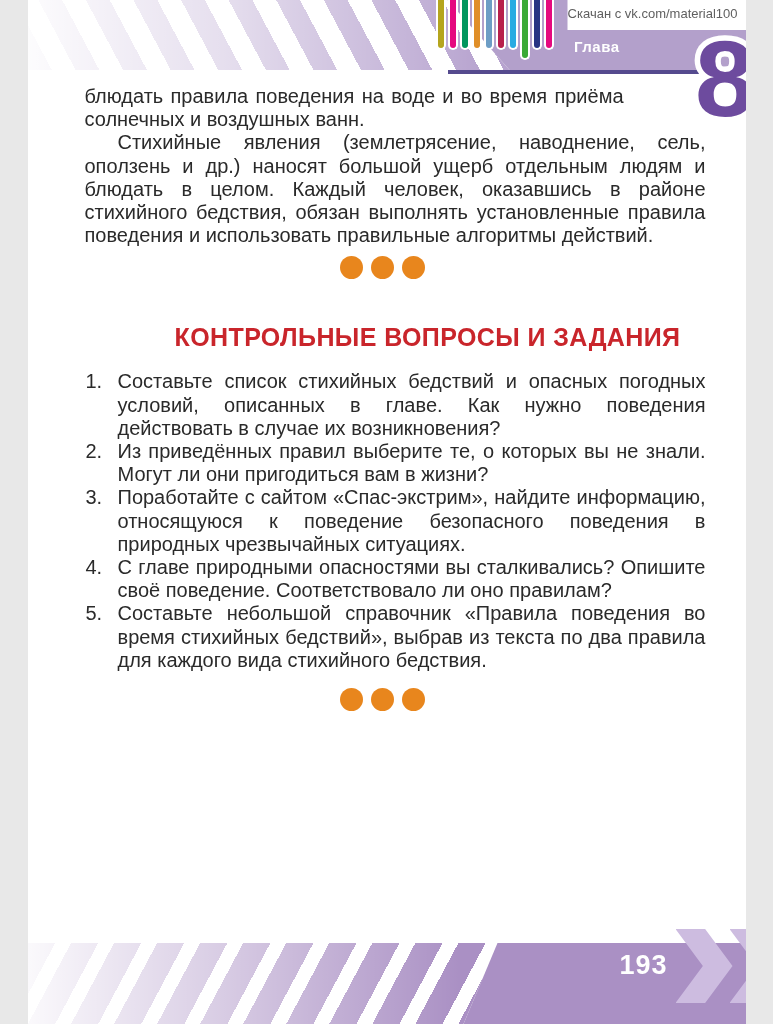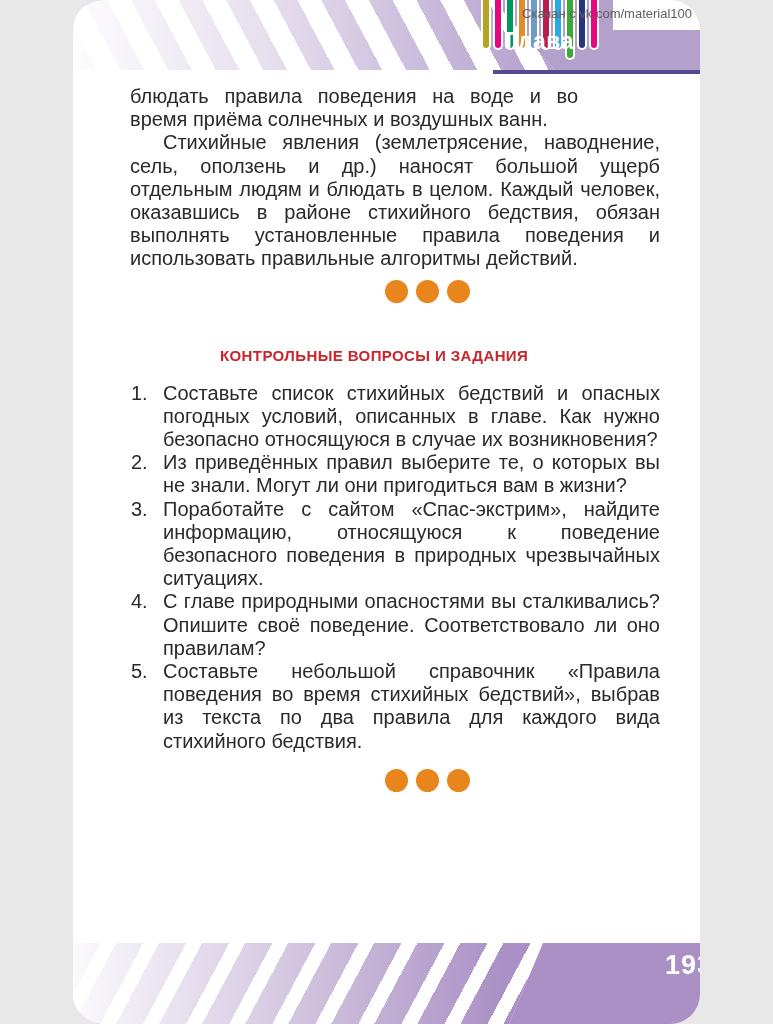--- a/index.html
+++ b/index.html
@@ -1,20 +1,19 @@
 <!DOCTYPE html>
 <html lang="ru" style="--band: #b3a0cb; --band_stripe: #b7a3cf; --dark_line: #554a8e; --chapter_num: #6d4b9e; --footer_band: #aa90c4; --chevron: #cdbce0; --heading_red: #c9252b; --dot_orange: #e8861d; --text: #2a2a2a; --credit_gray: #606060;"><head>
 <meta charset="utf-8">
 <style>
   html,body { margin:0; padding:0; background:#e8e8e8; }
   .page {
-    position:relative; width:627px; height:1024px; margin:0 auto;
+    position:relative; width:718px; height:1024px; margin:0 auto;
     background:#ffffff; overflow:hidden;
     font-family:"Liberation Sans", sans-serif;
-    border-radius:30px;
     -webkit-font-smoothing:antialiased;
   }
 
   
   .hdr { position:relative; height:85px; }
   .hdr-stripes {
     position:absolute; left:0; top:0; width:560px; height:70px;
     background:repeating-linear-gradient(62deg, var(--band_stripe) 0 21px, rgba(255,255,255,0) 21px 42px);
     clip-path:polygon(0 0, 420px 0, 482px 100%, 0 100%);
   }
@@ -29,38 +28,38 @@
   .hdr-band { position:absolute; left:538px; top:30px; right:0; height:40px; background:var(--band); }
   .hdr-line { position:absolute; left:420px; top:70px; right:0; height:4px; background:var(--dark_line); }
   .barcode { position:absolute; left:408px; top:0; display:flex; align-items:flex-start; }
   .bar {
     width:6px; height:48px; margin-right:2px;
     border:2px solid #fff; border-top:none; border-radius:0 0 5px 5px;
   }
   .bar.tall { height:58px; }
   .credit { position:absolute; top:6px; right:8px; font-size:13px; color:var(--credit_gray); }
   .chapter-label {
-    position:absolute; top:28px; right:126px;
-    color:#fff; font-weight:bold; font-size:23px; letter-spacing:0.5px;
+    position:absolute; top:38px; right:126px;
+    color:#fff; font-weight:bold; font-size:15px; letter-spacing:0.5px;
   }
   .chapter-num-svg { position:absolute; left:636px; top:8px; overflow:visible; z-index:3; }
 
   
   main { padding:0 40px 0 57px; color:var(--text); }
   main p { margin:0; font-size:20px; line-height:23.2px; text-align:justify; }
   .p-indent { text-indent:33px; }
   .n8-spacer { float:right; width:82px; height:26px; }
 
   .dots { display:flex; gap:8px; width:fit-content; margin-left:255px; }
   .dots-top { margin-top:9px; }
   .dots-bottom { margin-top:16px; }
   .dot { width:23px; height:23px; border-radius:50%; background:var(--dot_orange); }
 
   .section-heading {
-    margin:44px 0 12px 90px; font-size:15px; font-weight:bold;
+    margin:44px 0 12px 90px; font-size:25px; font-weight:bold;
     color:var(--heading_red); letter-spacing:0.4px; white-space:nowrap;
   }
 
   .questions { list-style:none; margin:18px 0 0 0; padding:0; }
   .questions li {
     position:relative; padding-left:33px;
     font-size:20px; line-height:23.2px; text-align:justify;
   }
   .q-num { position:absolute; left:1px; top:0; }
 
@@ -129,21 +128,21 @@
       <span class="dot"></span>
       <span class="dot"></span>
       <span class="dot"></span>
     </div>
 
     <h2 class="section-heading">КОНТРОЛЬНЫЕ ВОПРОСЫ И ЗАДАНИЯ</h2>
 
     <ol class="questions">
       <li>
         <span class="q-num">1.</span>
-        <span class="q-text">Составьте список стихийных бедствий и опасных погод­ных условий, описанных в главе. Как нужно безопасно относящуюся в случае их возникновения?</span>
+        <span class="q-text">Составьте список стихийных бедствий и опасных погод­ных условий, описанных в главе. Как нужно поведения действовать в случае их возникновения?</span>
       </li>
       <li>
         <span class="q-num">2.</span>
         <span class="q-text">Из приведённых правил выберите те, о которых вы не знали. Могут ли они пригодиться вам в жизни?</span>
       </li>
       <li>
         <span class="q-num">3.</span>
         <span class="q-text">Поработайте с сайтом «Спас-экстрим», найдите инфор­мацию, относящуюся к поведение безопасного поведения в природных чрезвычайных ситуациях.</span>
       </li>
       <li>

